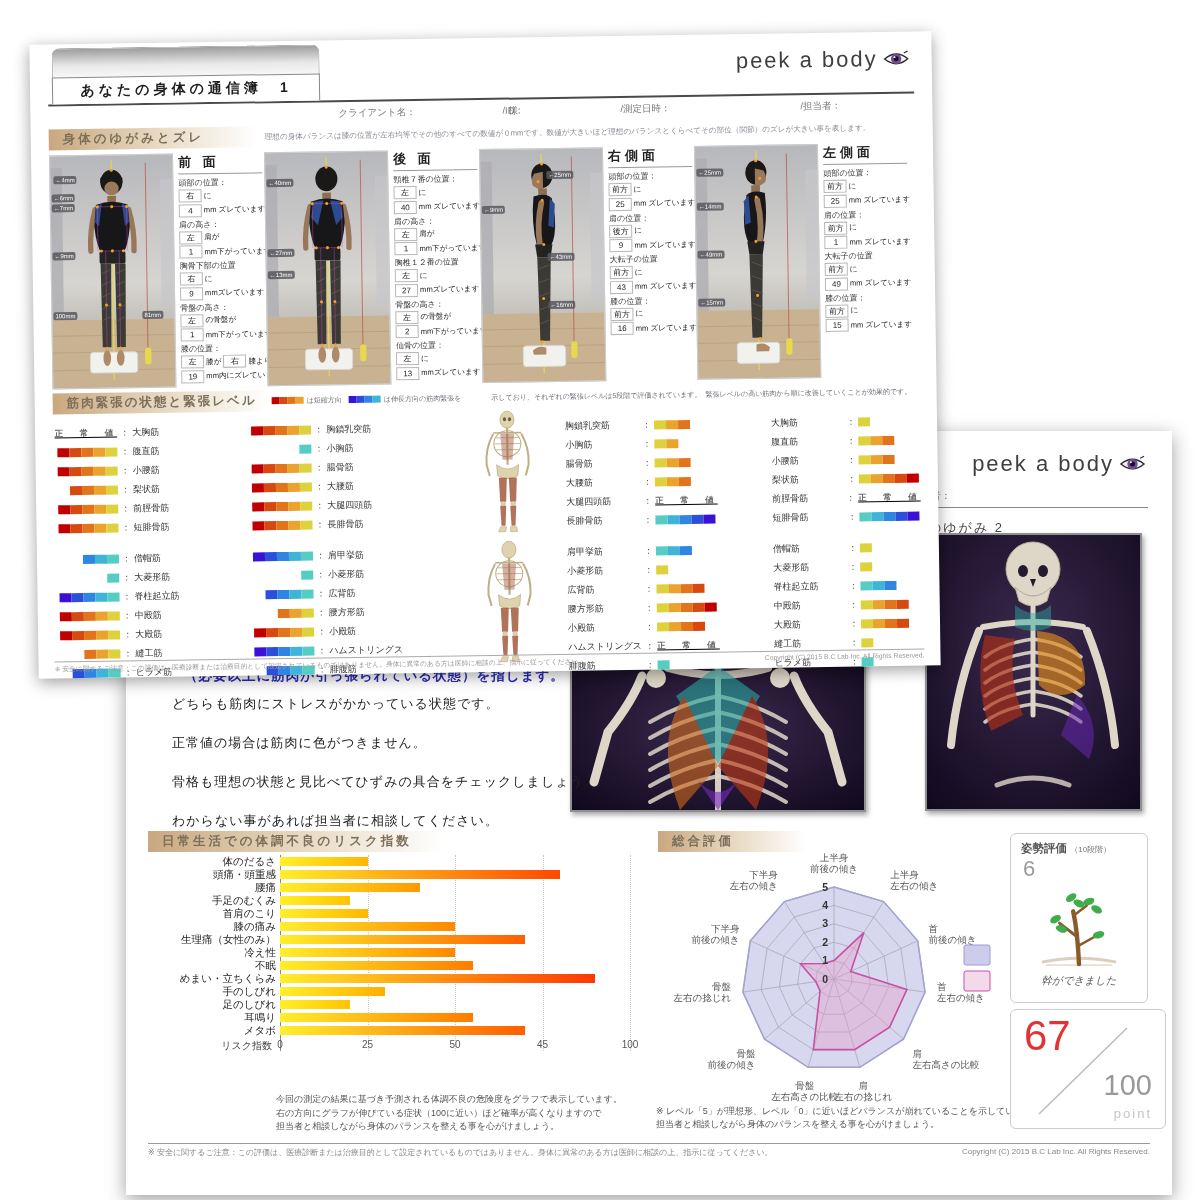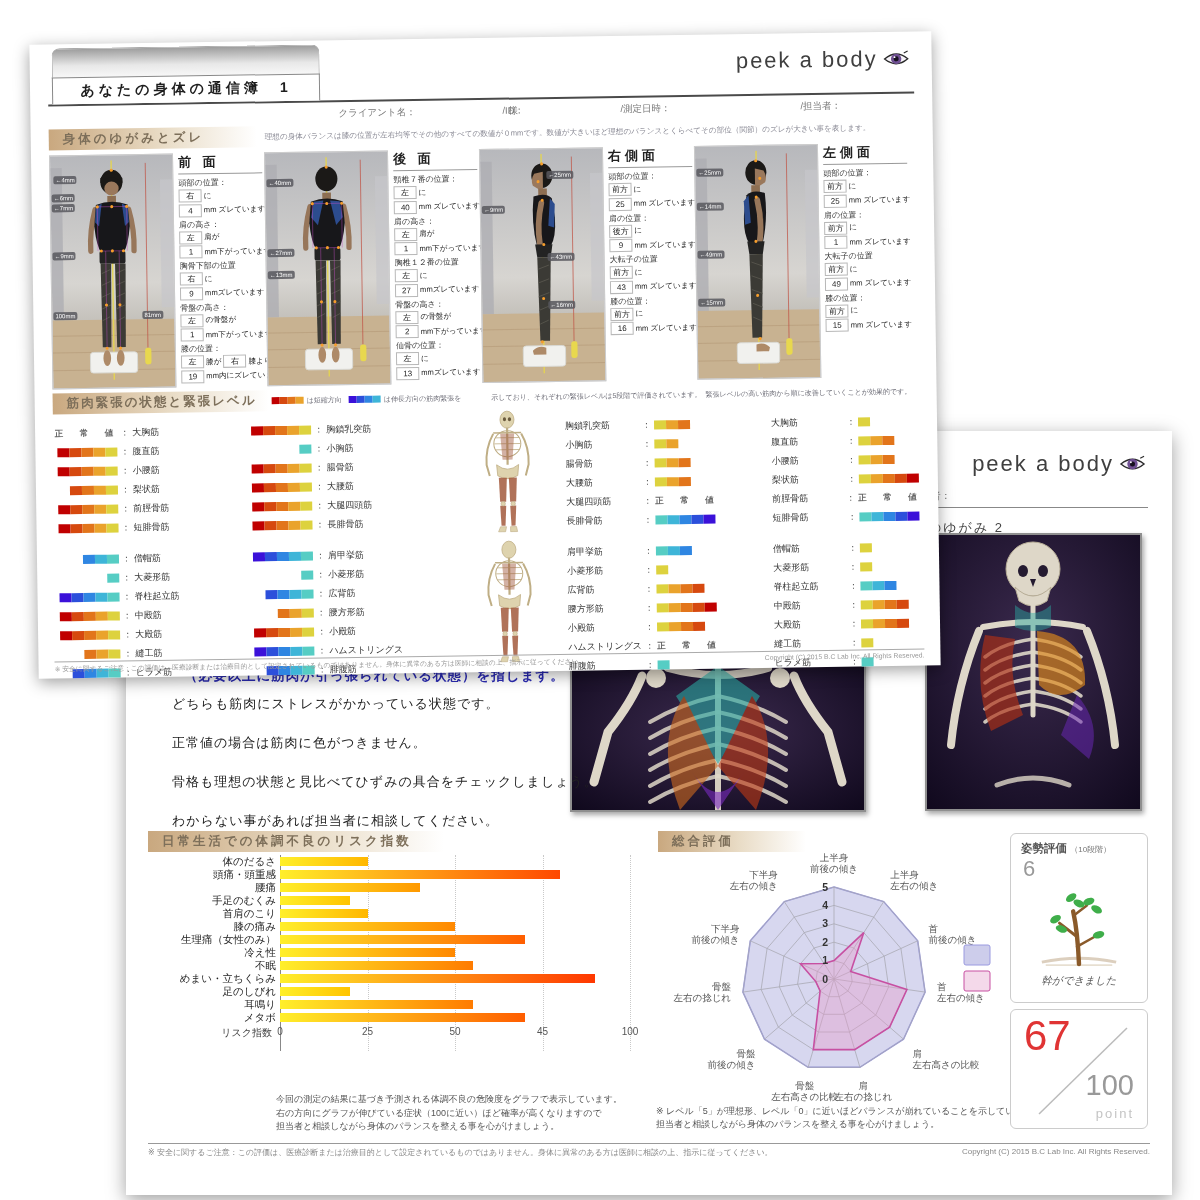--- a/index.html
+++ b/index.html
@@ -46,21 +46,21 @@
   .legend-text{font-size:7px;color:#6e6e78;margin-right:4px;white-space:nowrap;}
   .muscle-wrap{position:relative;height:252px;margin-top:2px;}
   .mcol{position:absolute;top:8px;}
   #mcol1{left:2px;width:192px;}
   #mcol2{left:196px;width:204px;}
   #skel{position:absolute;left:402px;top:0;width:104px;height:252px;}
   #mcol3{left:512px;width:202px;}
   #mcol4{left:718px;width:148px;}
   .mrow{display:flex;align-items:center;height:19px;}
   .mgap{height:12px;}
-  .bzone{display:flex;}
+  .bzone{display:flex;text-decoration:underline;}
   .bzone.l{width:62px;justify-content:flex-end;}
   .bzone.r{width:62px;justify-content:flex-start;}
   .mcol .mname{font-size:9px;color:#333;white-space:nowrap;}
   .mcol.left .mname{width:76px;text-align:left;}
   .mcol.right .mname{width:74px;text-align:left;}
   .colon{font-size:9px;color:#555;margin:0 3px;}
   .bar{display:flex;}
   .seg{display:block;width:12px;height:9px;}
   .normal{font-size:8.5px;font-weight:bold;color:#666;letter-spacing:4px;white-space:nowrap;}
   .pfoot{position:absolute;left:16px;right:16px;bottom:4px;border-top:1px solid #aaa;padding-top:2px;
@@ -91,21 +91,21 @@
   .raxis{position:absolute;left:0;top:0;width:122px;text-align:right;font-size:10px;color:#444;}
   #riskcaption{position:absolute;left:150px;top:662px;font-size:9px;color:#555;line-height:13.5px;}
   #radar{position:absolute;left:520px;top:426px;width:372px;height:268px;overflow:visible;}
   #radarnote{position:absolute;left:530px;top:674px;font-size:9px;color:#555;line-height:12.5px;}
   .card{position:absolute;border:1px solid #ccc;border-radius:6px;background:#fff;box-sizing:border-box;}
   #card1{left:884px;top:402px;width:138px;height:170px;text-align:center;}
   .c1title{margin:7px 10px 0;text-align:left;font-size:11.5px;font-weight:bold;color:#555;}
   .c1small{font-size:8px;font-weight:normal;color:#777;}
   .grade{margin:0 0 0 12px;text-align:left;font-size:22px;color:#999;}
   .treecap{font-size:10.5px;color:#555;margin-top:0;font-style:italic;}
-  #card2{left:884px;top:578px;width:138px;height:120px;}
+  #card2{left:884px;top:578px;width:156px;height:120px;}
   .score{position:absolute;left:13px;top:2px;font-size:42px;color:#e03434;}
   .diag{position:absolute;left:0;top:0;width:138px;height:120px;}
   .max{position:absolute;right:13px;bottom:26px;font-size:29px;color:#999;}
   .unit{position:absolute;right:13px;bottom:7px;font-size:13px;color:#c4c4c4;letter-spacing:2px;}
   .p2foot{position:absolute;left:22px;right:22px;top:712px;border-top:1px solid #999;padding-top:3px;
     display:flex;justify-content:space-between;font-size:8px;color:#888;}
 </style>
 </head>
 <body>
 
@@ -258,20 +258,24 @@
         </div>
         <div class="rrow">
       <span class="rlabel">不眠</span>
       <span class="rbar" style="width:193px;background:linear-gradient(90deg,#ffef2a,hsl(29,100%,50%))"></span>
         </div>
         <div class="rrow">
       <span class="rlabel">めまい・立ちくらみ</span>
       <span class="rbar" style="width:315px;background:linear-gradient(90deg,#ffef2a,hsl(13,100%,50%))"></span>
         </div>
         <div class="rrow">
+      <span class="rlabel">手のしびれ</span>
+      <span class="rbar" style="width:105px;background:linear-gradient(90deg,#ffef2a,hsl(41,100%,50%))"></span>
+        </div>
+        <div class="rrow">
       <span class="rlabel">足のしびれ</span>
       <span class="rbar" style="width:70px;background:linear-gradient(90deg,#ffef2a,hsl(46,100%,50%))"></span>
         </div>
         <div class="rrow">
       <span class="rlabel">耳鳴り</span>
       <span class="rbar" style="width:193px;background:linear-gradient(90deg,#ffef2a,hsl(29,100%,50%))"></span>
         </div>
         <div class="rrow">
       <span class="rlabel">メタボ</span>
       <span class="rbar" style="width:245px;background:linear-gradient(90deg,#ffef2a,hsl(22,100%,50%))"></span>

